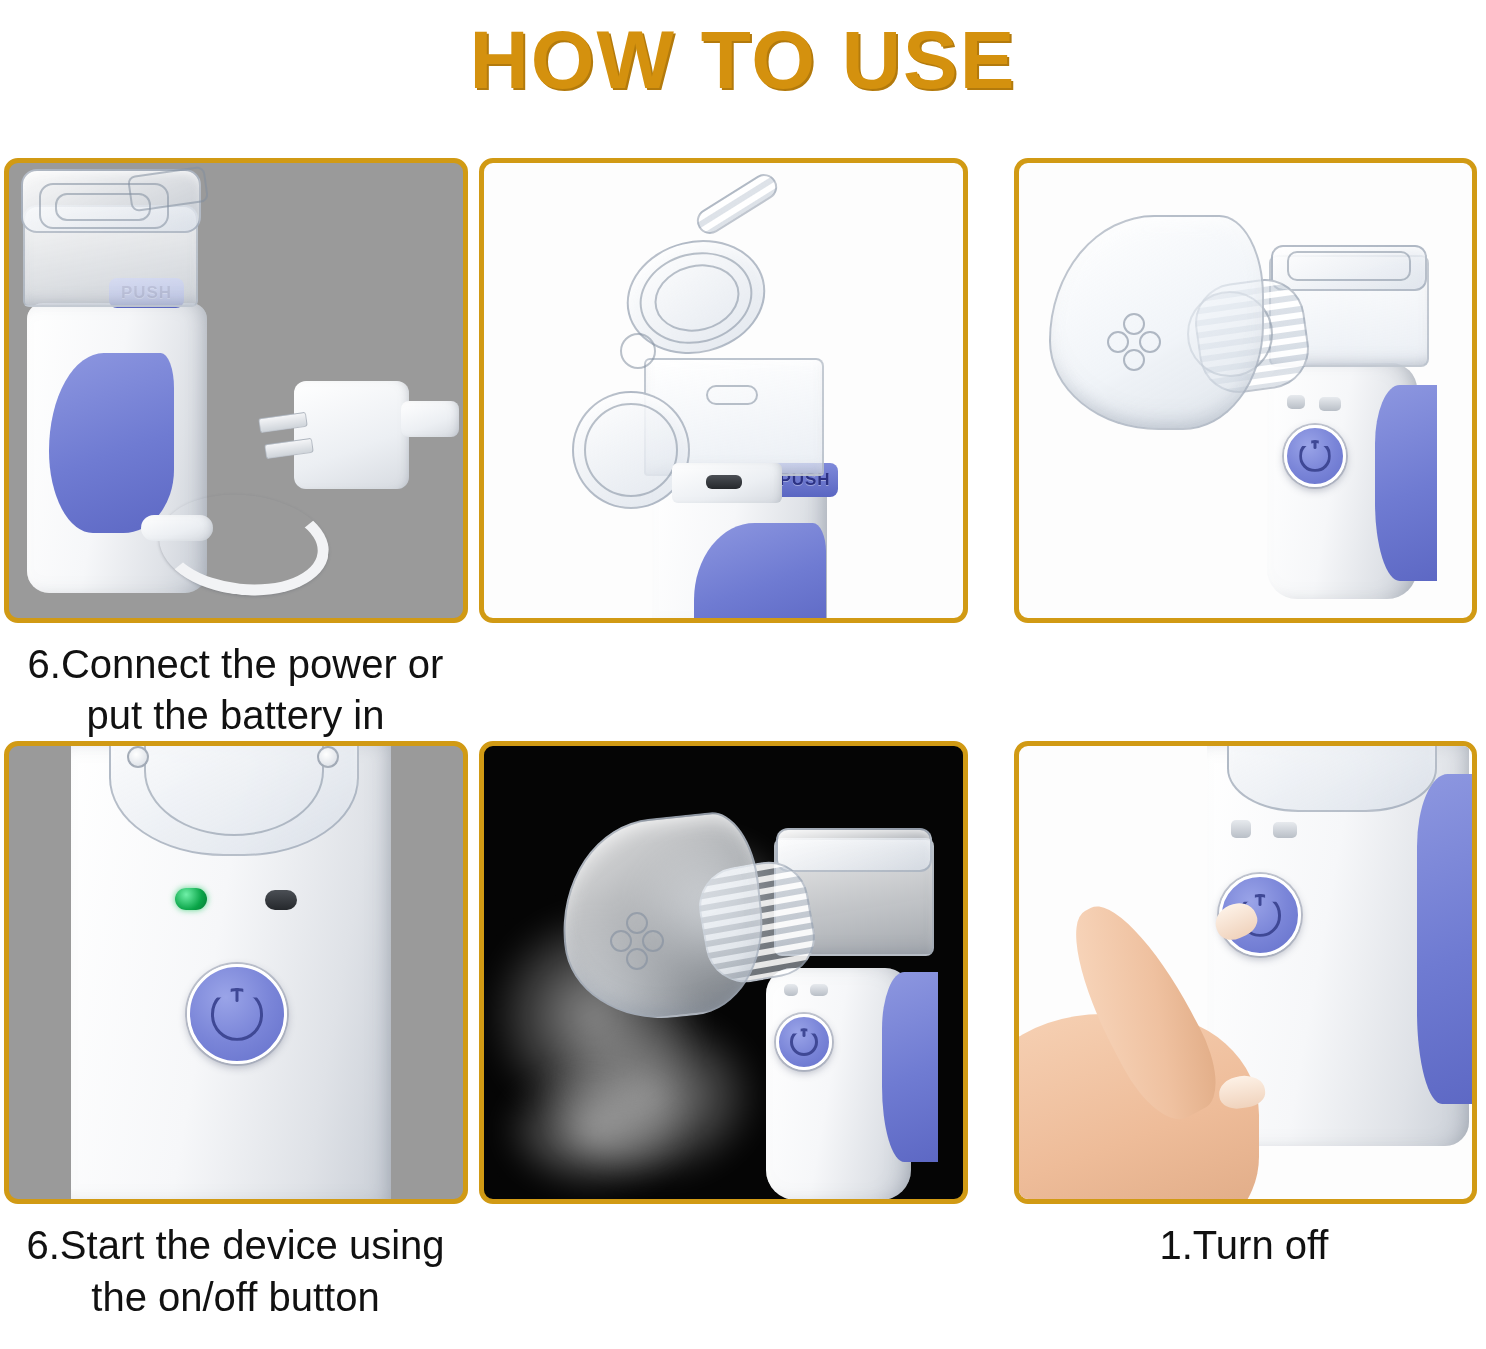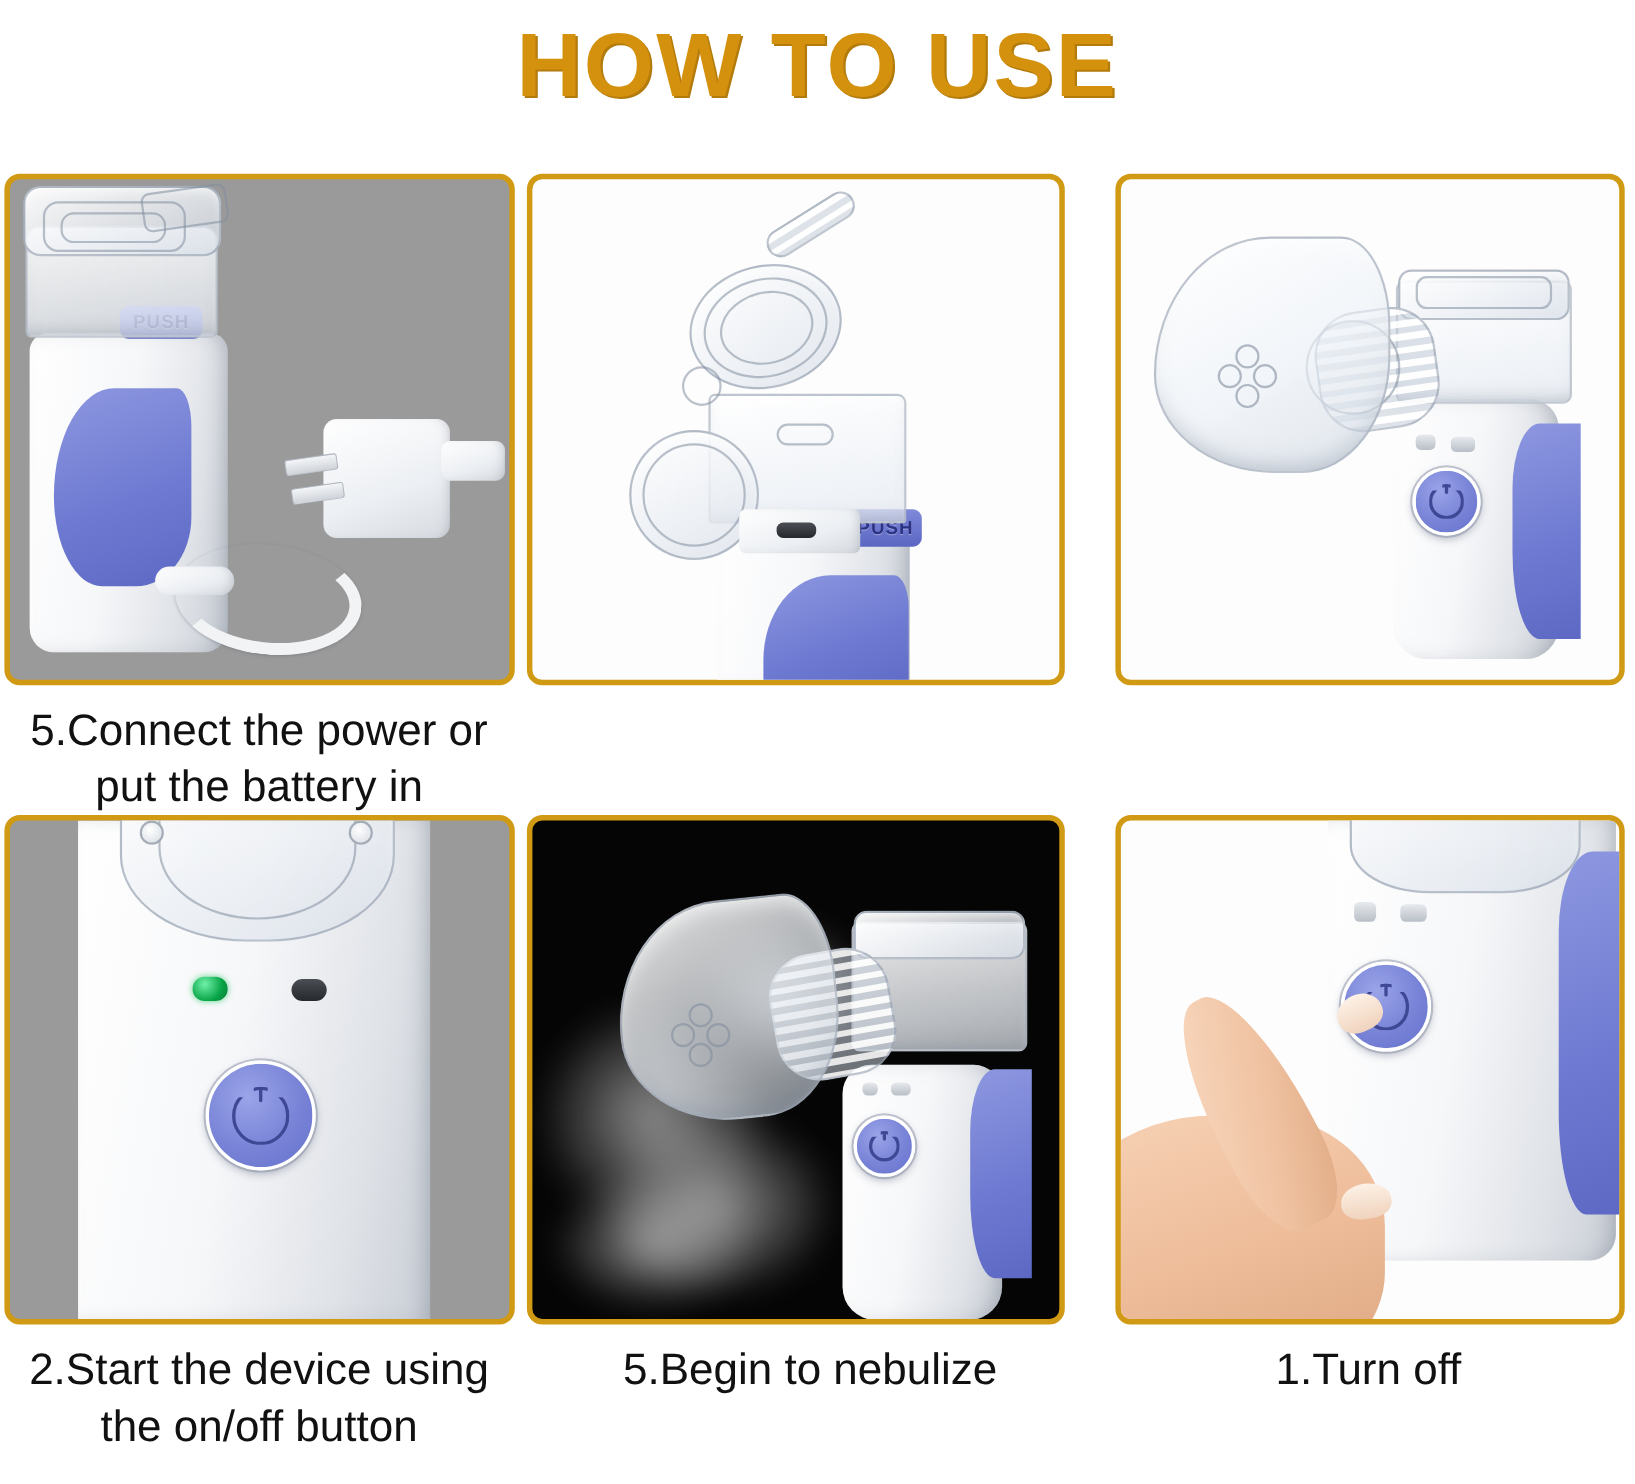--- a/index.html
+++ b/index.html
@@ -255,21 +255,21 @@
 
       <div class="cable" style="left:150px; top:332px; width:170px; height:100px; transform:rotate(6deg);"></div>
 
       <div class="adapter" style="left:132px; top:352px; width:72px; height:26px; border-radius:13px;"></div>
 
       <div class="adapter" style="left:285px; top:218px; width:115px; height:108px;"></div>
       <div class="prong" style="left:250px; top:252px; width:48px; height:15px; transform:rotate(-8deg);"></div>
       <div class="prong" style="left:256px; top:278px; width:48px; height:15px; transform:rotate(-8deg);"></div>
       <div class="adapter" style="left:392px; top:238px; width:58px; height:36px; border-radius:8px;"></div>
     </div>
-    <div class="caption">5.Connect the power or
+    <div class="caption">6.Connect the power or
 put the battery in</div>
   </div>
 
   <div class="step-cell">
     <div class="panel p2 bg-white">
 
       <div class="body-shell" style="left:168px; top:300px; width:175px; height:165px; border-radius:18px 18px 0 0;"></div>
       <div class="grip-blue" style="left:210px; top:360px; width:132px; height:110px; border-radius:46% 10% 0 0 / 70% 26% 0 0;"></div>
       <div class="push-tab" style="left:288px; top:300px; width:66px; height:34px;">PUSH</div>
 
@@ -330,21 +330,21 @@
       <div class="screw" style="left:118px; top:0px; width:22px; height:22px;"></div>
       <div class="screw" style="left:308px; top:0px; width:22px; height:22px;"></div>
 
       <div class="led-green" style="left:166px; top:142px; width:32px; height:22px; border-radius:11px;"></div>
       <div class="led-dark" style="left:256px; top:144px; width:32px; height:20px; border-radius:10px;"></div>
 
       <div class="power-btn" style="left:178px; top:218px; width:100px; height:100px;">
         <div class="power-glyph"></div>
       </div>
     </div>
-    <div class="caption">2.Start the device using
+    <div class="caption">6.Start the device using
 the on/off button</div>
   </div>
 
   <div class="step-cell">
     <div class="panel p5 bg-black">
 
       <div class="mist" style="left:-40px; top:120px; width:300px; height:300px;"></div>
       <div class="mist" style="left:20px; top:230px; width:300px; height:240px;"></div>
       <div class="mist" style="left:110px; top:60px; width:230px; height:200px;"></div>
       <div class="mist" style="left:-20px; top:300px; width:260px; height:170px;"></div>
@@ -363,21 +363,20 @@
       <div class="neck" style="left:218px; top:118px; width:110px; height:116px; transform:rotate(-10deg);"></div>
 
       <div class="mask-clear" style="left:78px; top:72px; width:200px; height:200px; transform:rotate(-6deg);"></div>
       <div class="mask-holes" style="left:126px; top:166px;">
         <span style="left:16px; top:0;"></span>
         <span style="left:0; top:18px;"></span>
         <span style="left:32px; top:18px;"></span>
         <span style="left:16px; top:36px;"></span>
       </div>
     </div>
-    <div class="caption">5.Begin to nebulize</div>
   </div>
 
   <div class="step-cell">
     <div class="panel p6 bg-white">
 
       <div class="body-shell" style="left:188px; top:0px; width:262px; height:400px; border-radius:0 0 24px 24px;"></div>
       <div class="grip-blue" style="left:398px; top:28px; width:70px; height:330px; border-radius:44% 0 0 36% / 22% 0 0 28%;"></div>
 
       <div class="lid-clear" style="left:208px; top:-62px; width:210px; height:128px; border-radius:0 0 34% 34%;"></div>
 

